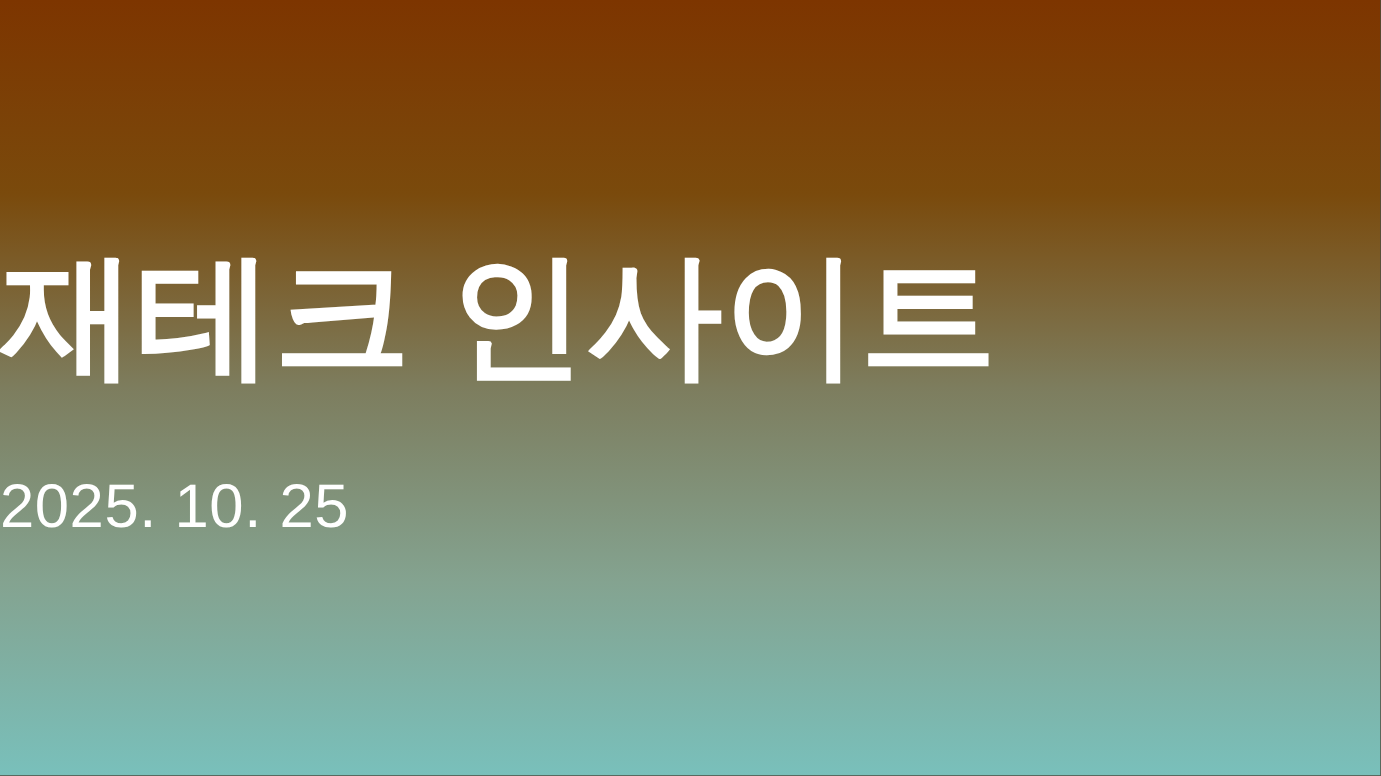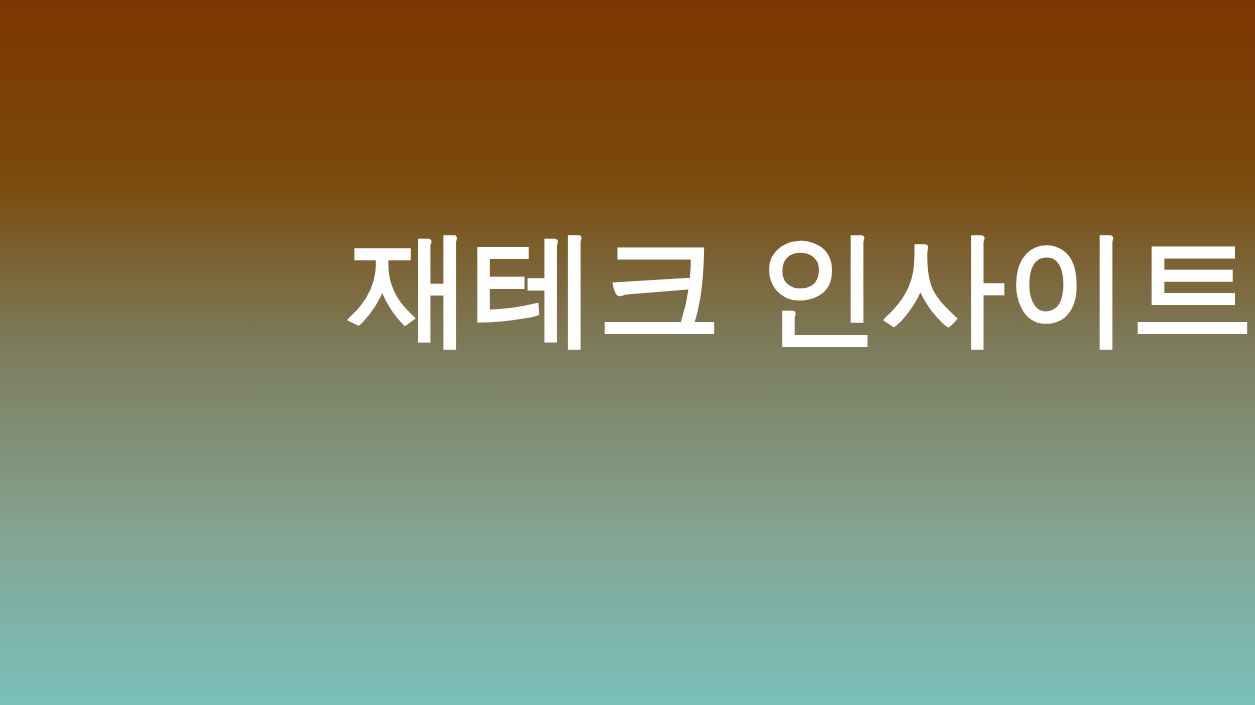--- a/index.html
+++ b/index.html
@@ -33,21 +33,21 @@
 
   
   #cover-content {
     position: absolute;
     left: 0;
     top: 0;
     width: 100%;
     height: 100%;
     display: flex;
     flex-direction: column;
-    align-items: flex-end;
+    align-items: flex-start;
     justify-content: flex-start;
     box-sizing: border-box;
     padding-top: 222px;
     text-align: center;
     gap: 40px;
   }
 
   #cover-title {
     margin: 0;
     padding: 0;
@@ -75,16 +75,17 @@
 </style>
 </head>
 <body>
 
 <div id="slide-root">
 
   <div id="cover-content">
 
     <h1 id="cover-title">재테크 인사이트</h1>
 
+    <p id="cover-date">2025. 10. 25</p>
 
   </div>
 
 </div>
 
 </body></html>

